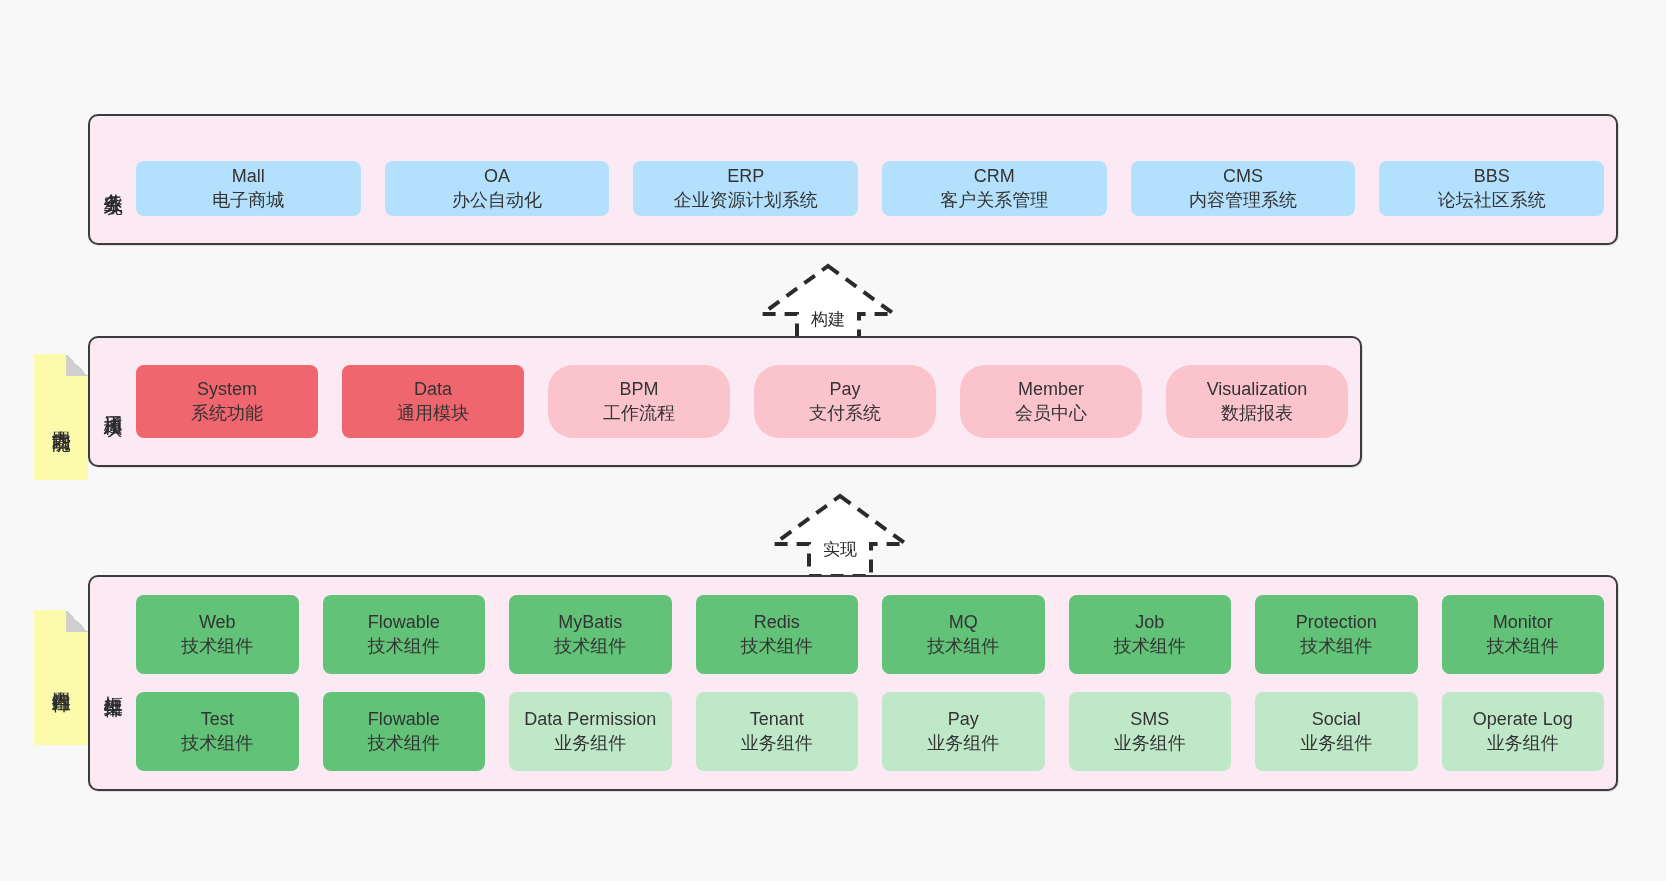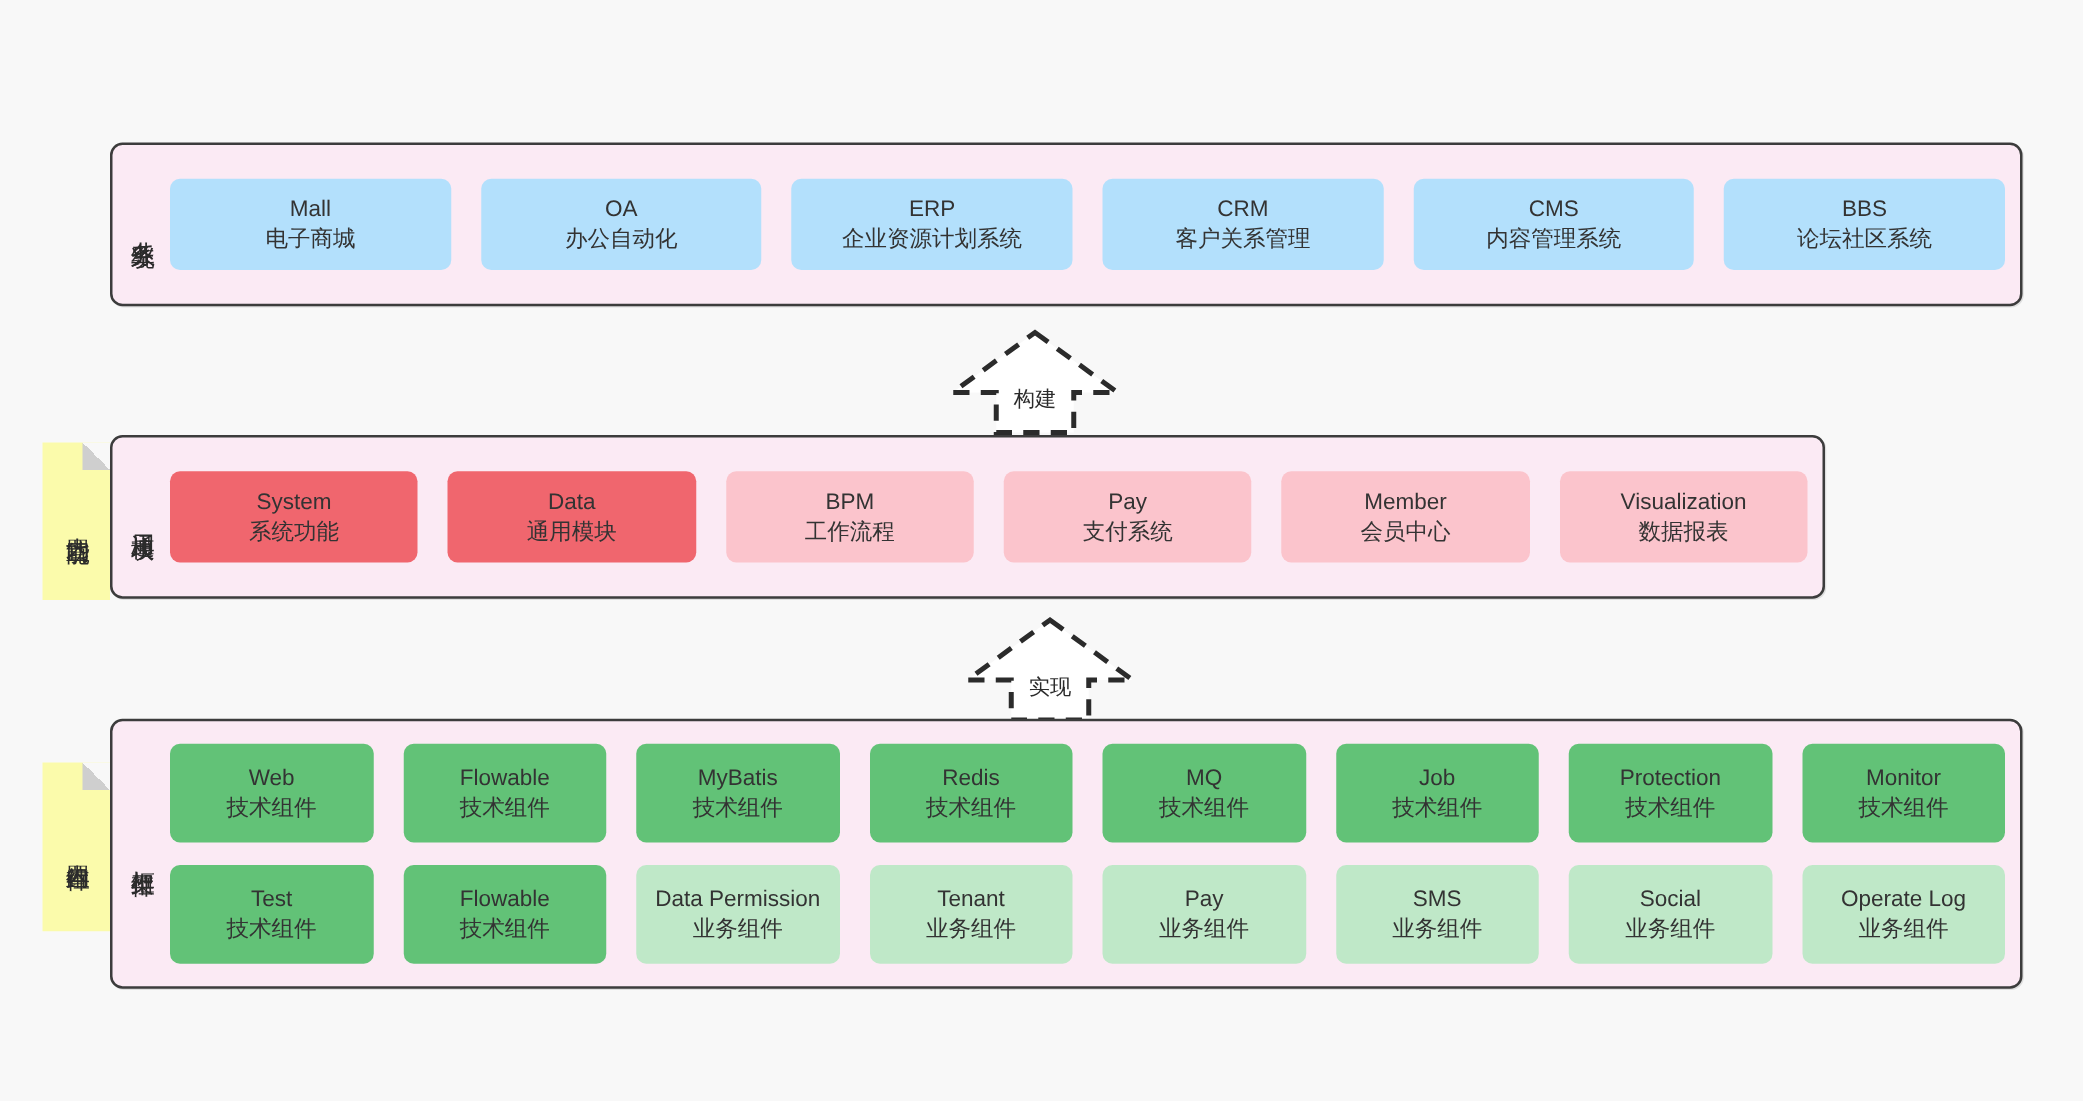--- a/index.html
+++ b/index.html
@@ -79,21 +79,21 @@
     padding: 4px 6px;
     box-sizing: border-box;
     min-width: 0;
   }
   .card .t-en { white-space: nowrap; }
   .card .t-cn { white-space: nowrap; }
   .card.wrap .t-en { white-space: normal; }
 
   .c-blue        { background: #b3e0fc; }
   .c-red         { background: #f0666e; }
-  .c-pink        { background: #fbc4cc; }
+  .c-pink        { background: #fbc4cc; border-radius: 25px; }
   .c-green       { background: #62c277; }
   .c-green-light { background: #bfe8c8; }
 
   
   .note {
     position: absolute;
     background: #fbfbab;
     border: none;
     font-size: 19px;
     line-height: 1.18;
@@ -135,21 +135,21 @@
   }
 </style>
 </head>
 <body>
 
 <div class="canvas">
 
   <div class="layer" id="layer-business" style="left:88px; top:114px; width:1530px; height:131px;">
     <div class="layer-title">业务系统</div>
     <div class="layer-body">
-      <div class="row" style="height:73px;">
+      <div class="row" style="height:73px;align-items:flex-end;">
         <div class="card c-blue">
           <span class="t-en">Mall</span>
           <span class="t-cn">电子商城</span>
         </div>
         <div class="card c-blue">
           <span class="t-en">OA</span>
           <span class="t-cn">办公自动化</span>
         </div>
         <div class="card c-blue">
           <span class="t-en">ERP</span>
@@ -173,21 +173,21 @@
 
   <div class="arrow" style="left:758px; top:262px; width:140px; height:88px;">
     <svg width="140" height="88" viewBox="0 0 140 88" aria-hidden="true">
       <polygon points="70,4 136,52 101,52 101,84 39,84 39,52 4,52" fill="#ffffff" stroke="#2b2b2b" stroke-width="4" stroke-dasharray="13,9" stroke-linejoin="miter"></polygon>
     </svg>
     <div class="arrow-label" style="top:46px;">构建</div>
   </div>
 
   <div class="note" style="left:34px; top:354px; width:54px; height:126px;">内置功能</div>
 
-  <div class="layer" id="layer-common" style="left:88px; top:348px; width:1372px; height:131px;justify-content:space-between;">
+  <div class="layer" id="layer-common" style="left:88px; top:336px; width:1274px; height:131px;justify-content:space-between;">
     <div class="layer-title">通用模块</div>
     <div class="layer-body">
       <div class="row" style="height:73px;">
         <div class="card c-red">
           <span class="t-en">System</span>
           <span class="t-cn">系统功能</span>
         </div>
         <div class="card c-red">
           <span class="t-en">Data</span>
           <span class="t-cn">通用模块</span>

